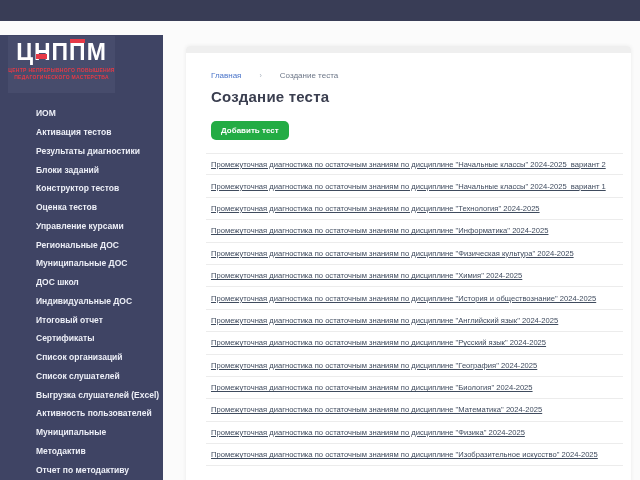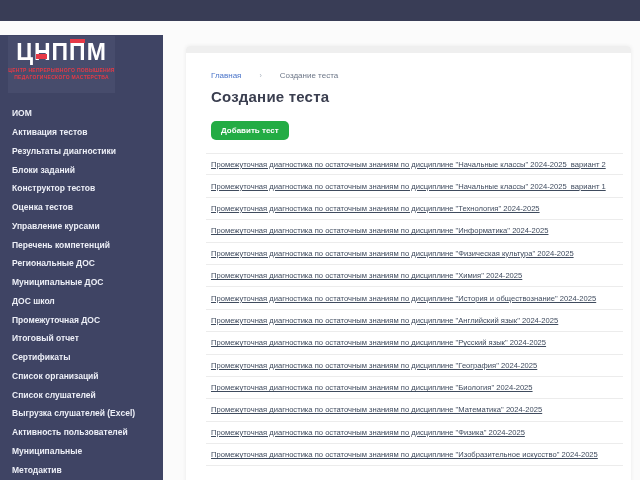--- a/index.html
+++ b/index.html
@@ -10,21 +10,21 @@
 
   .sidebar { position:absolute; left:0; top:35px; width:185px; height:459px; background:#3f4464; }
 
   .logo-panel { position:relative; margin:1px 0 0 8px; width:107px; height:57px; background:#474c6c; cursor:pointer; }
   .logo-word { position:relative; text-align:center; padding-top:5px; color:#ffffff; font-size:23px; font-weight:800; letter-spacing:1px; line-height:1; }
   .logo-red-mid { position:absolute; left:28px; top:18px; width:11px; height:5px; background:#e63946; }
   .logo-red-top { position:absolute; left:62px; top:3px; width:15px; height:4px; background:#e63946; }
   .logo-sub { margin-top:3px; text-align:center; color:#e63946; font-size:5px; font-weight:bold; line-height:1.35; letter-spacing:0.3px; }
 
   .menu { position:absolute; left:0; top:69px; width:163px; }
-  .menu-item { height:18.75px; display:flex; align-items:center; padding-left:12px; color:#edeff7; font-size:8.5px; font-weight:bold; cursor:pointer; white-space:nowrap; }
+  .menu-item { height:18.75px; display:flex; align-items:center; padding-left:12px; color:#edeff7; font-size:8.5px; font-weight:bold; cursor:pointer; white-space:nowrap;margin-left:24px; }
 
   .main { position:absolute; left:163px; top:21px; width:477px; height:459px; background:#fbfbfb; }
   .card { position:absolute; left:23px; top:25px; width:445px; height:445px; background:#ffffff; border-radius:4px; box-shadow:0 0 4px rgba(0,0,0,0.07); }
   .card-top { height:7px; background:#efefef; border-radius:4px 4px 0 0; }
 
   .breadcrumb { margin:18px 0 0 25px; font-size:8px; color:#7c8696; display:flex; align-items:center; gap:18px; }
   .breadcrumb .bc-home { color:#4a74c9; cursor:pointer; }
   .breadcrumb .bc-sep { color:#a8b0bc; font-size:7px; }
   .breadcrumb .bc-current { color:#6c7687; }
 
@@ -53,25 +53,24 @@
   </div>
   <div class="menu">
 
   <div class="menu-item">ИОМ</div>
       <div class="menu-item">Активация тестов</div>
       <div class="menu-item">Результаты диагностики</div>
       <div class="menu-item">Блоки заданий</div>
       <div class="menu-item">Конструктор тестов</div>
       <div class="menu-item">Оценка тестов</div>
       <div class="menu-item">Управление курсами</div>
-      <div class="menu-item">Перечень компетенций</div>
       <div class="menu-item">Региональные ДОС</div>
       <div class="menu-item">Муниципальные ДОС</div>
       <div class="menu-item">ДОС школ</div>
-      <div class="menu-item">Промежуточная ДОС</div>
+      <div class="menu-item">Индивидуальные ДОС</div>
       <div class="menu-item">Итоговый отчет</div>
       <div class="menu-item">Сертификаты</div>
       <div class="menu-item">Список организаций</div>
       <div class="menu-item">Список слушателей</div>
       <div class="menu-item">Выгрузка слушателей (Excel)</div>
       <div class="menu-item">Активность пользователей</div>
       <div class="menu-item">Муниципальные</div>
       <div class="menu-item">Методактив</div>
       <div class="menu-item">Отчет по методактиву</div>
     </div>

